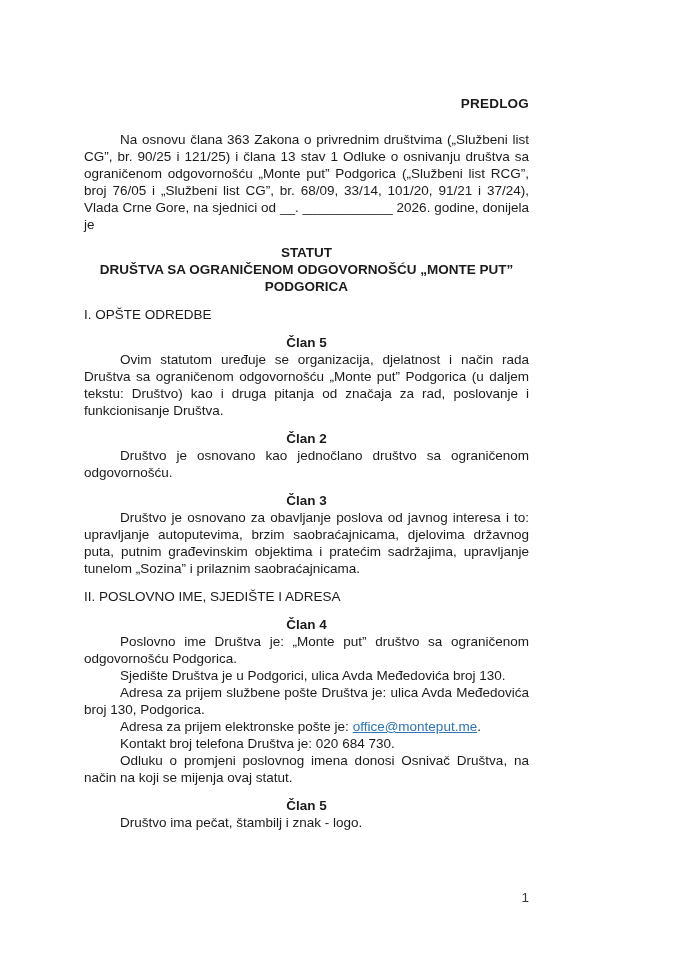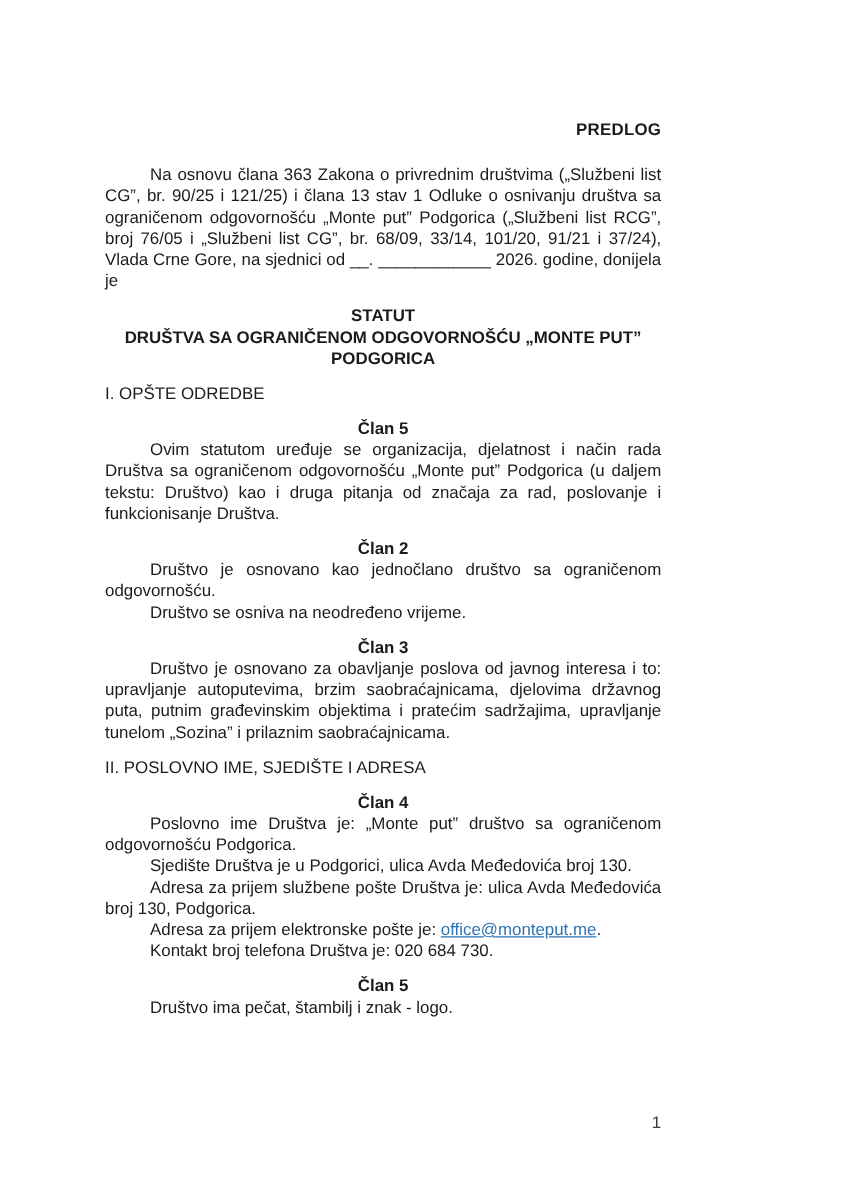--- a/index.html
+++ b/index.html
@@ -71,33 +71,33 @@
     <div>DRUŠTVA SA OGRANIČENOM ODGOVORNOŠĆU „MONTE PUT” PODGORICA</div>
   </div>
 
   <div class="section-heading">I. OPŠTE ODREDBE</div>
 
   <div class="clan-heading">Član 5</div>
   <p class="body-p">Ovim statutom uređuje se organizacija, djelatnost i način rada Društva sa ograničenom odgovornošću „Monte put” Podgorica (u daljem tekstu: Društvo) kao i druga pitanja od značaja za rad, poslovanje i funkcionisanje Društva.</p>
 
   <div class="clan-heading">Član 2</div>
   <p class="body-p">Društvo je osnovano kao jednočlano društvo sa ograničenom odgovornošću.</p>
-  <p class="body-p">Društvo se osniva na neodređeno vrijeme.</p>
 
   <div class="clan-heading">Član 3</div>
   <p class="body-p">Društvo je osnovano za obavljanje poslova od javnog interesa i to: upravljanje autoputevima, brzim saobraćajnicama, djelovima državnog puta, putnim građevinskim objektima i pratećim sadržajima, upravljanje tunelom „Sozina” i prilaznim saobraćajnicama.</p>
 
   <div class="section-heading">II. POSLOVNO IME, SJEDIŠTE I ADRESA</div>
 
   <div class="clan-heading">Član 4</div>
   <p class="body-p">Poslovno ime Društva je: „Monte put” društvo sa ograničenom odgovornošću Podgorica.</p>
   <p class="body-p">Sjedište Društva je u Podgorici, ulica Avda Međedovića broj 130.</p>
   <p class="body-p">Adresa za prijem službene pošte Društva je: ulica Avda Međedovića broj 130, Podgorica.</p>
   <p class="body-p"><span>Adresa za prijem elektronske pošte je: </span><a class="email-link" href="#" style="color: rgb(46, 116, 181);">office@monteput.me</a><span>.</span></p>
   <p class="body-p">Kontakt broj telefona Društva je: 020 684 730.</p>
+  <p class="body-p">Odluku o promjeni poslovnog imena donosi Osnivač Društva, na način na koji se mijenja ovaj statut.</p>
 
 
   <div class="clan-heading">Član 5</div>
   <p class="body-p">Društvo ima pečat, štambilj i znak - logo.</p>
 
   <div class="page-number">1</div>
 
 </div>
 
 </body></html>

